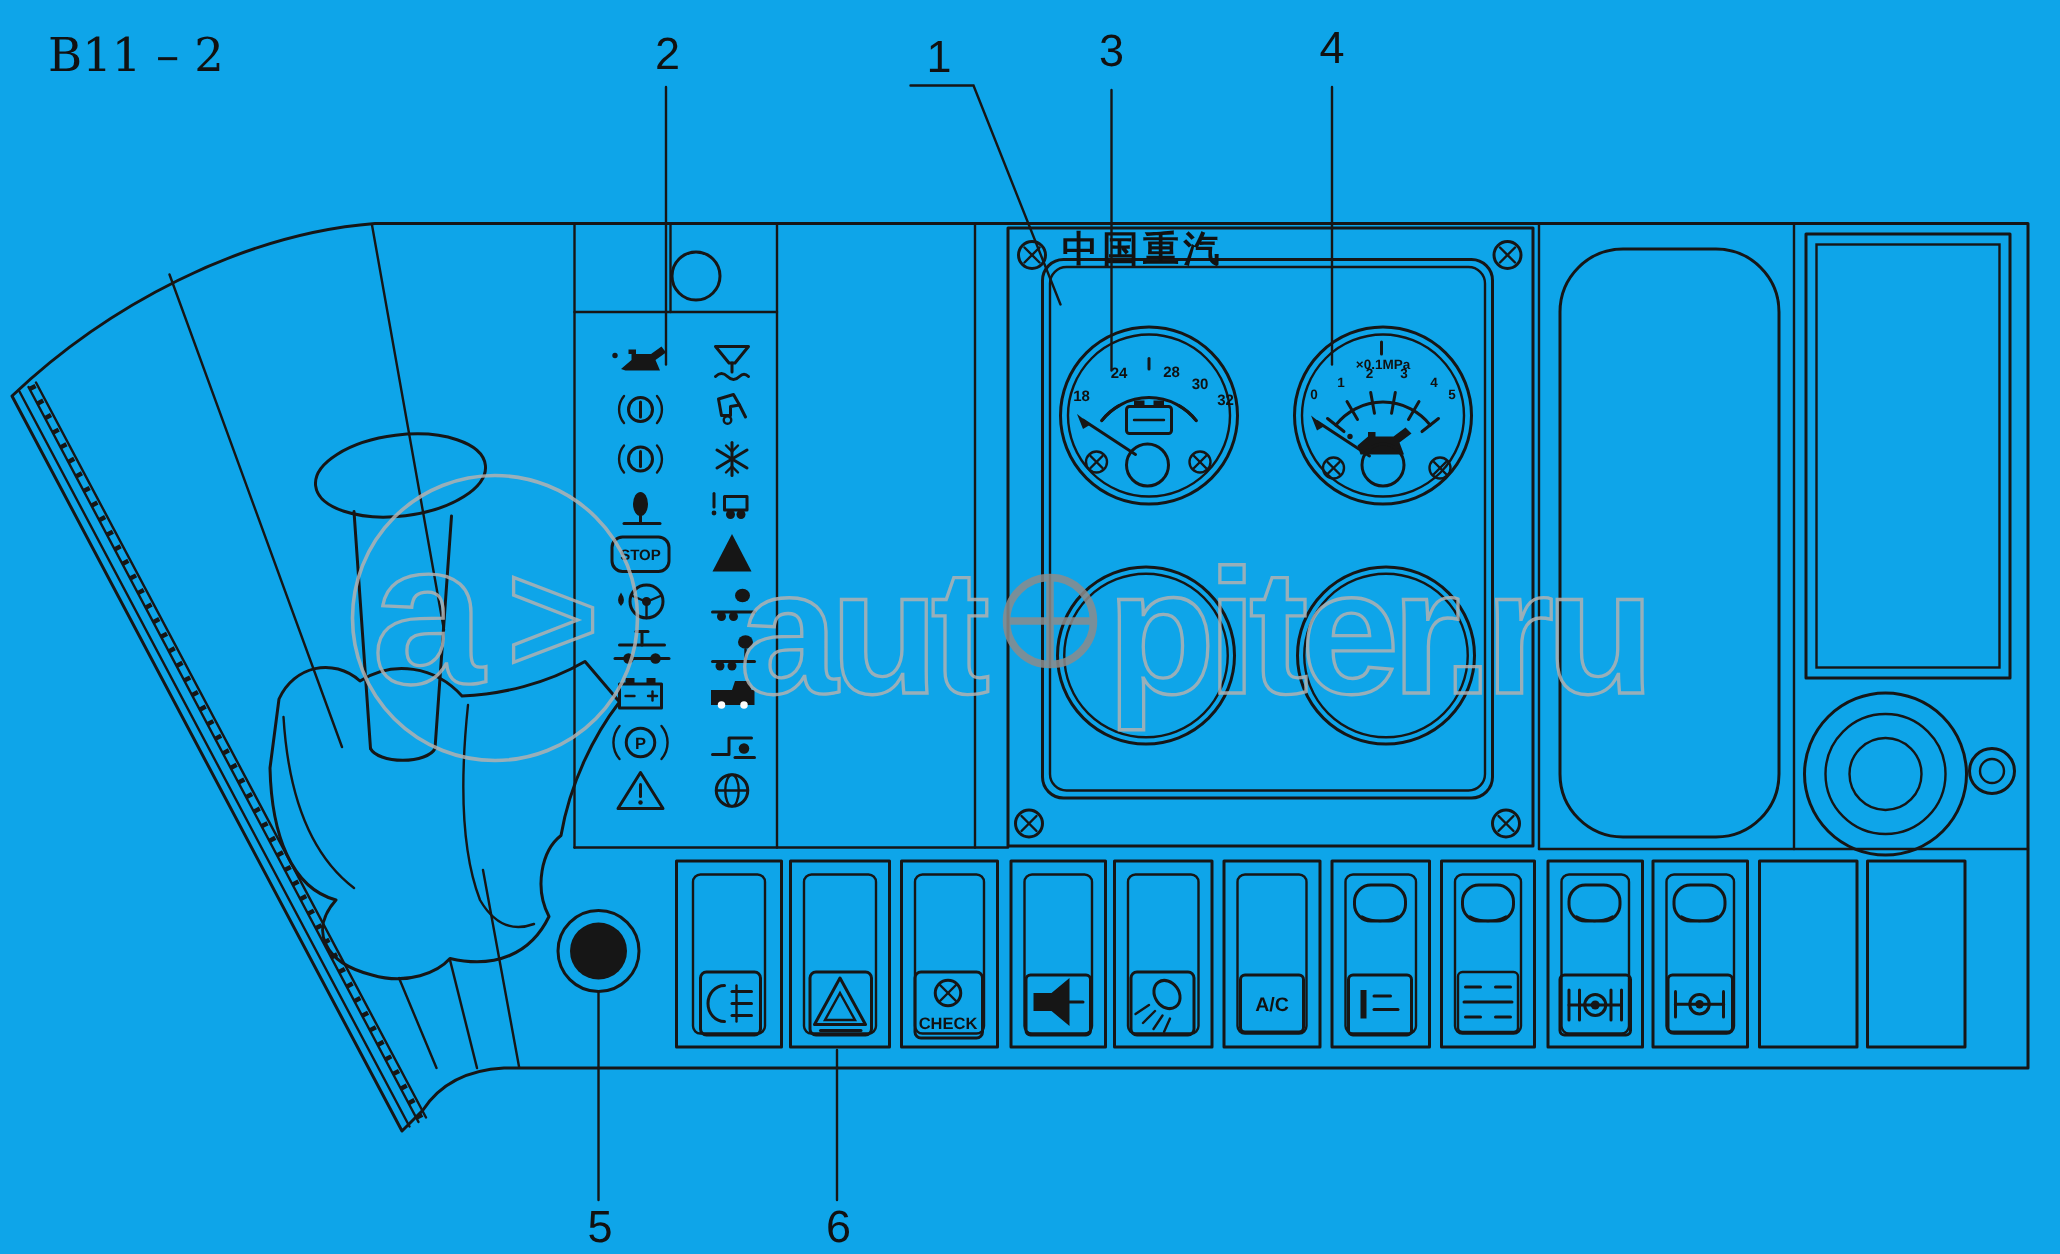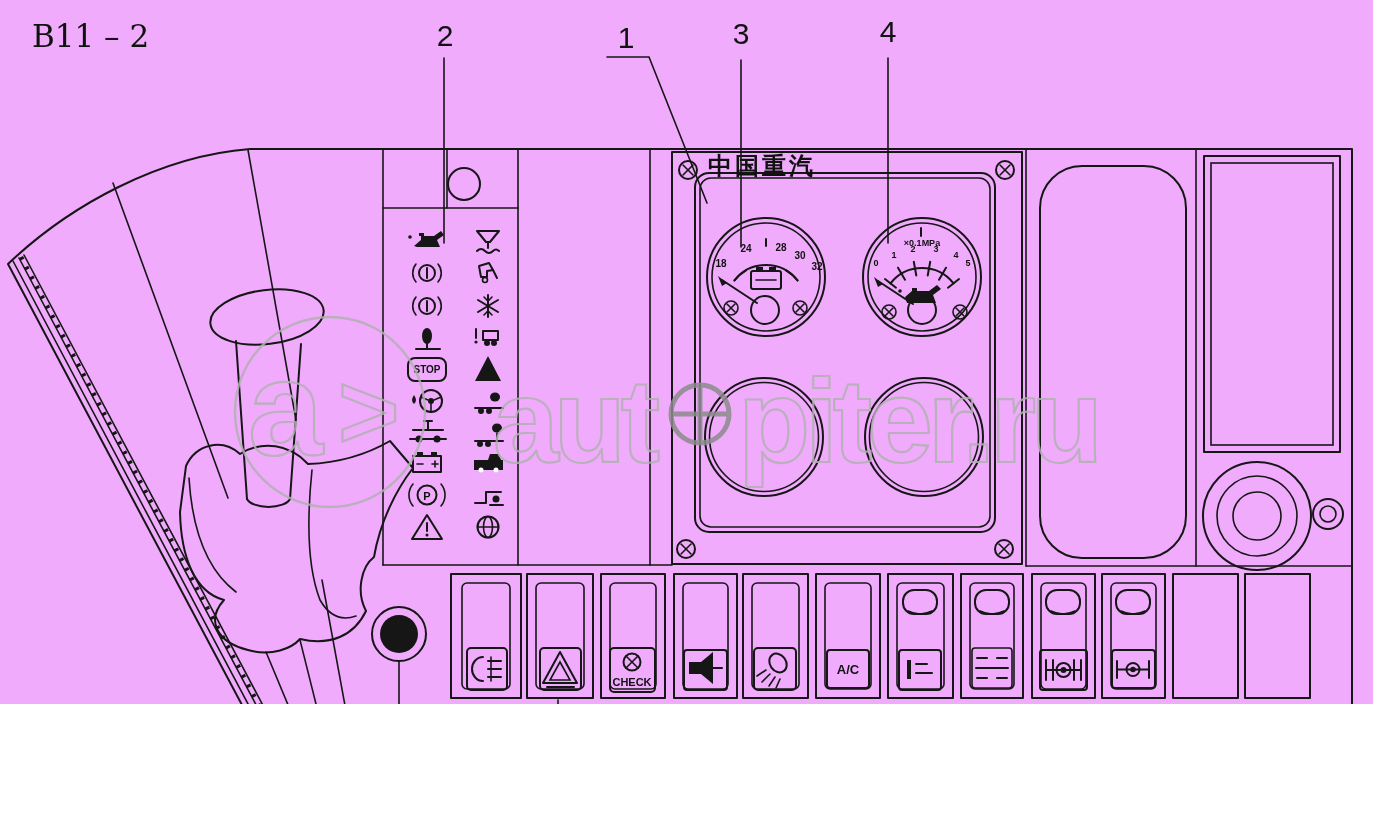--- a/index.html
+++ b/index.html
@@ -1,16 +1,16 @@
 <!DOCTYPE html>
 <html><head>
 <meta charset="utf-8">
 <style>
   html,body{margin:0;padding:0;background:#ffffff;}
-  .page{position:relative;width:1373px;height:704px;background:#f0abfc;overflow:hidden;
+  .page{position:relative;width:1373px;height:836px;background:#0ea5e9;overflow:hidden;
         font-family:"Liberation Sans",sans-serif;}
   svg{position:absolute;left:0;top:0;}
   .ink{stroke:#161616;fill:none;stroke-width:2;stroke-linecap:round;stroke-linejoin:round;}
   .ink-thin{stroke:#161616;fill:none;stroke-width:1.6;stroke-linecap:round;}
   .fill{fill:#161616;stroke:none;}
   .txt{fill:#111;stroke:none;font-family:"Liberation Sans",sans-serif;}
   .serif{font-family:"DejaVu Serif","Liberation Serif",serif;}
   .wm{stroke:#b1b1b1;fill:none;stroke-width:2.4;}
   .wm-txt{fill:none;stroke:#b1b1b1;stroke-width:2.2;font-family:"Liberation Sans",sans-serif;
           font-weight:bold;letter-spacing:-5px;}

